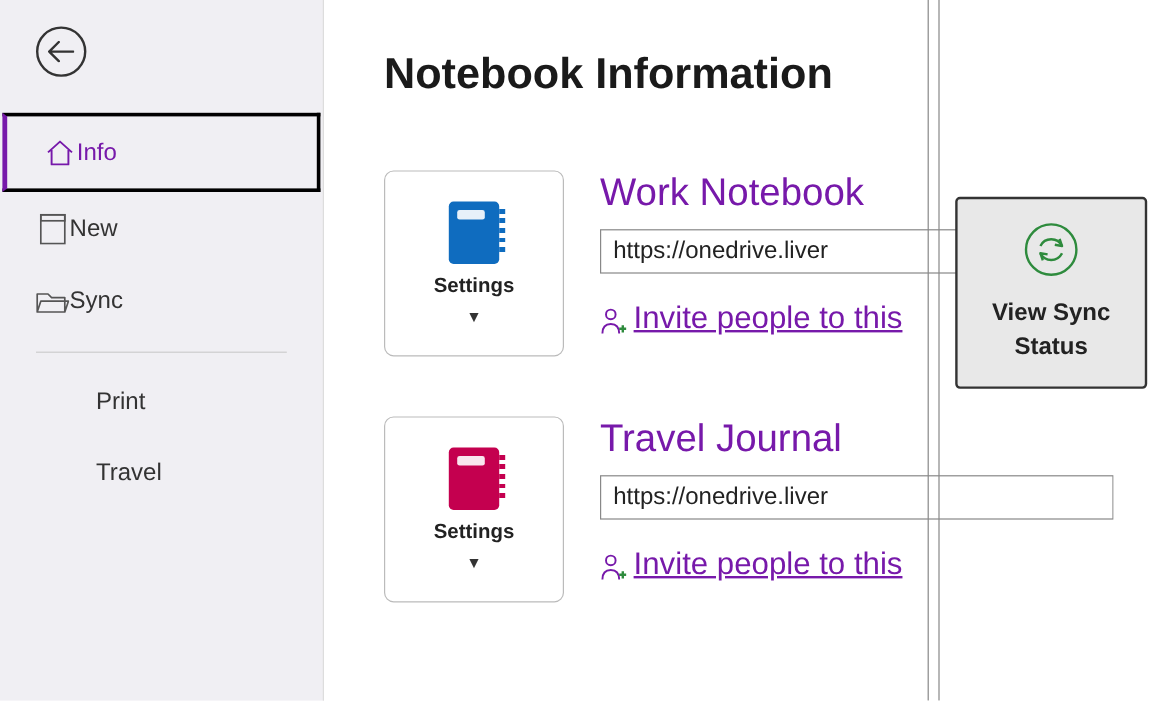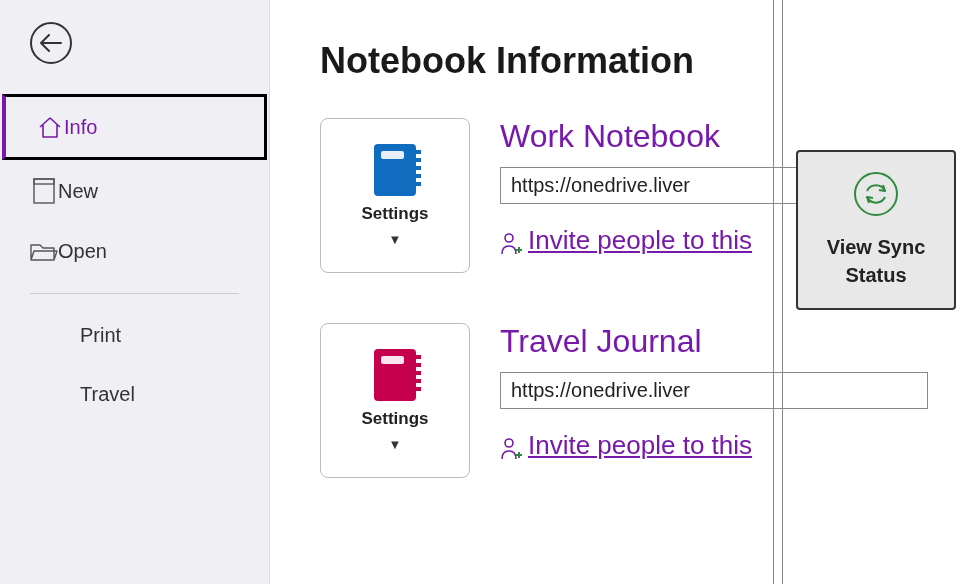--- a/index.html
+++ b/index.html
@@ -64,21 +64,21 @@
     .main {
       flex: 1;
       padding: 40px 50px;
       position: relative;
       overflow: hidden;
     }
     .page-title {
       font-size: 36px;
       font-weight: 600;
       color: #1a1a1a;
-      margin-bottom: 36px;
+      margin-bottom: 60px;
     }
     .notebook-row {
       display: flex;
       align-items: flex-start;
       gap: 30px;
       margin-bottom: 50px;
     }
     .settings-button {
       width: 150px;
       height: 155px;
@@ -164,21 +164,21 @@
       top: 0;
       bottom: 0;
       width: 1px;
       background: #888;
     }
     .vl1 { right: 204px; }
     .vl2 { right: 195px; }
     .sync-button {
       position: absolute;
       right: 22px;
-      top: 150px;
+      top: 164px;
       width: 160px;
       height: 160px;
       border: 2px solid #333;
       background: #e8e8e8;
       display: flex;
       flex-direction: column;
       align-items: center;
       justify-content: center;
       cursor: pointer;
       gap: 16px;
@@ -220,21 +220,21 @@
     </span>
     <span>New</span>
   </div>
 
   <div class="nav-item">
     <span class="icon">
       <svg width="28" height="22" viewBox="0 0 28 22">
           <path d="M1 4 H10 L13 7 H24 V19 H1 Z M4 10 H27 L24 19 H1 Z" stroke="#555" stroke-width="1.4" fill="none" stroke-linejoin="round"></path>
         </svg>
     </span>
-    <span>Open</span>
+    <span>Sync</span>
   </div>
 
   <div class="divider"></div>
 
   <div class="sub-item">
     <span>Print</span>
   </div>
   <div class="sub-item">
     <span>Travel</span>
   </div>

